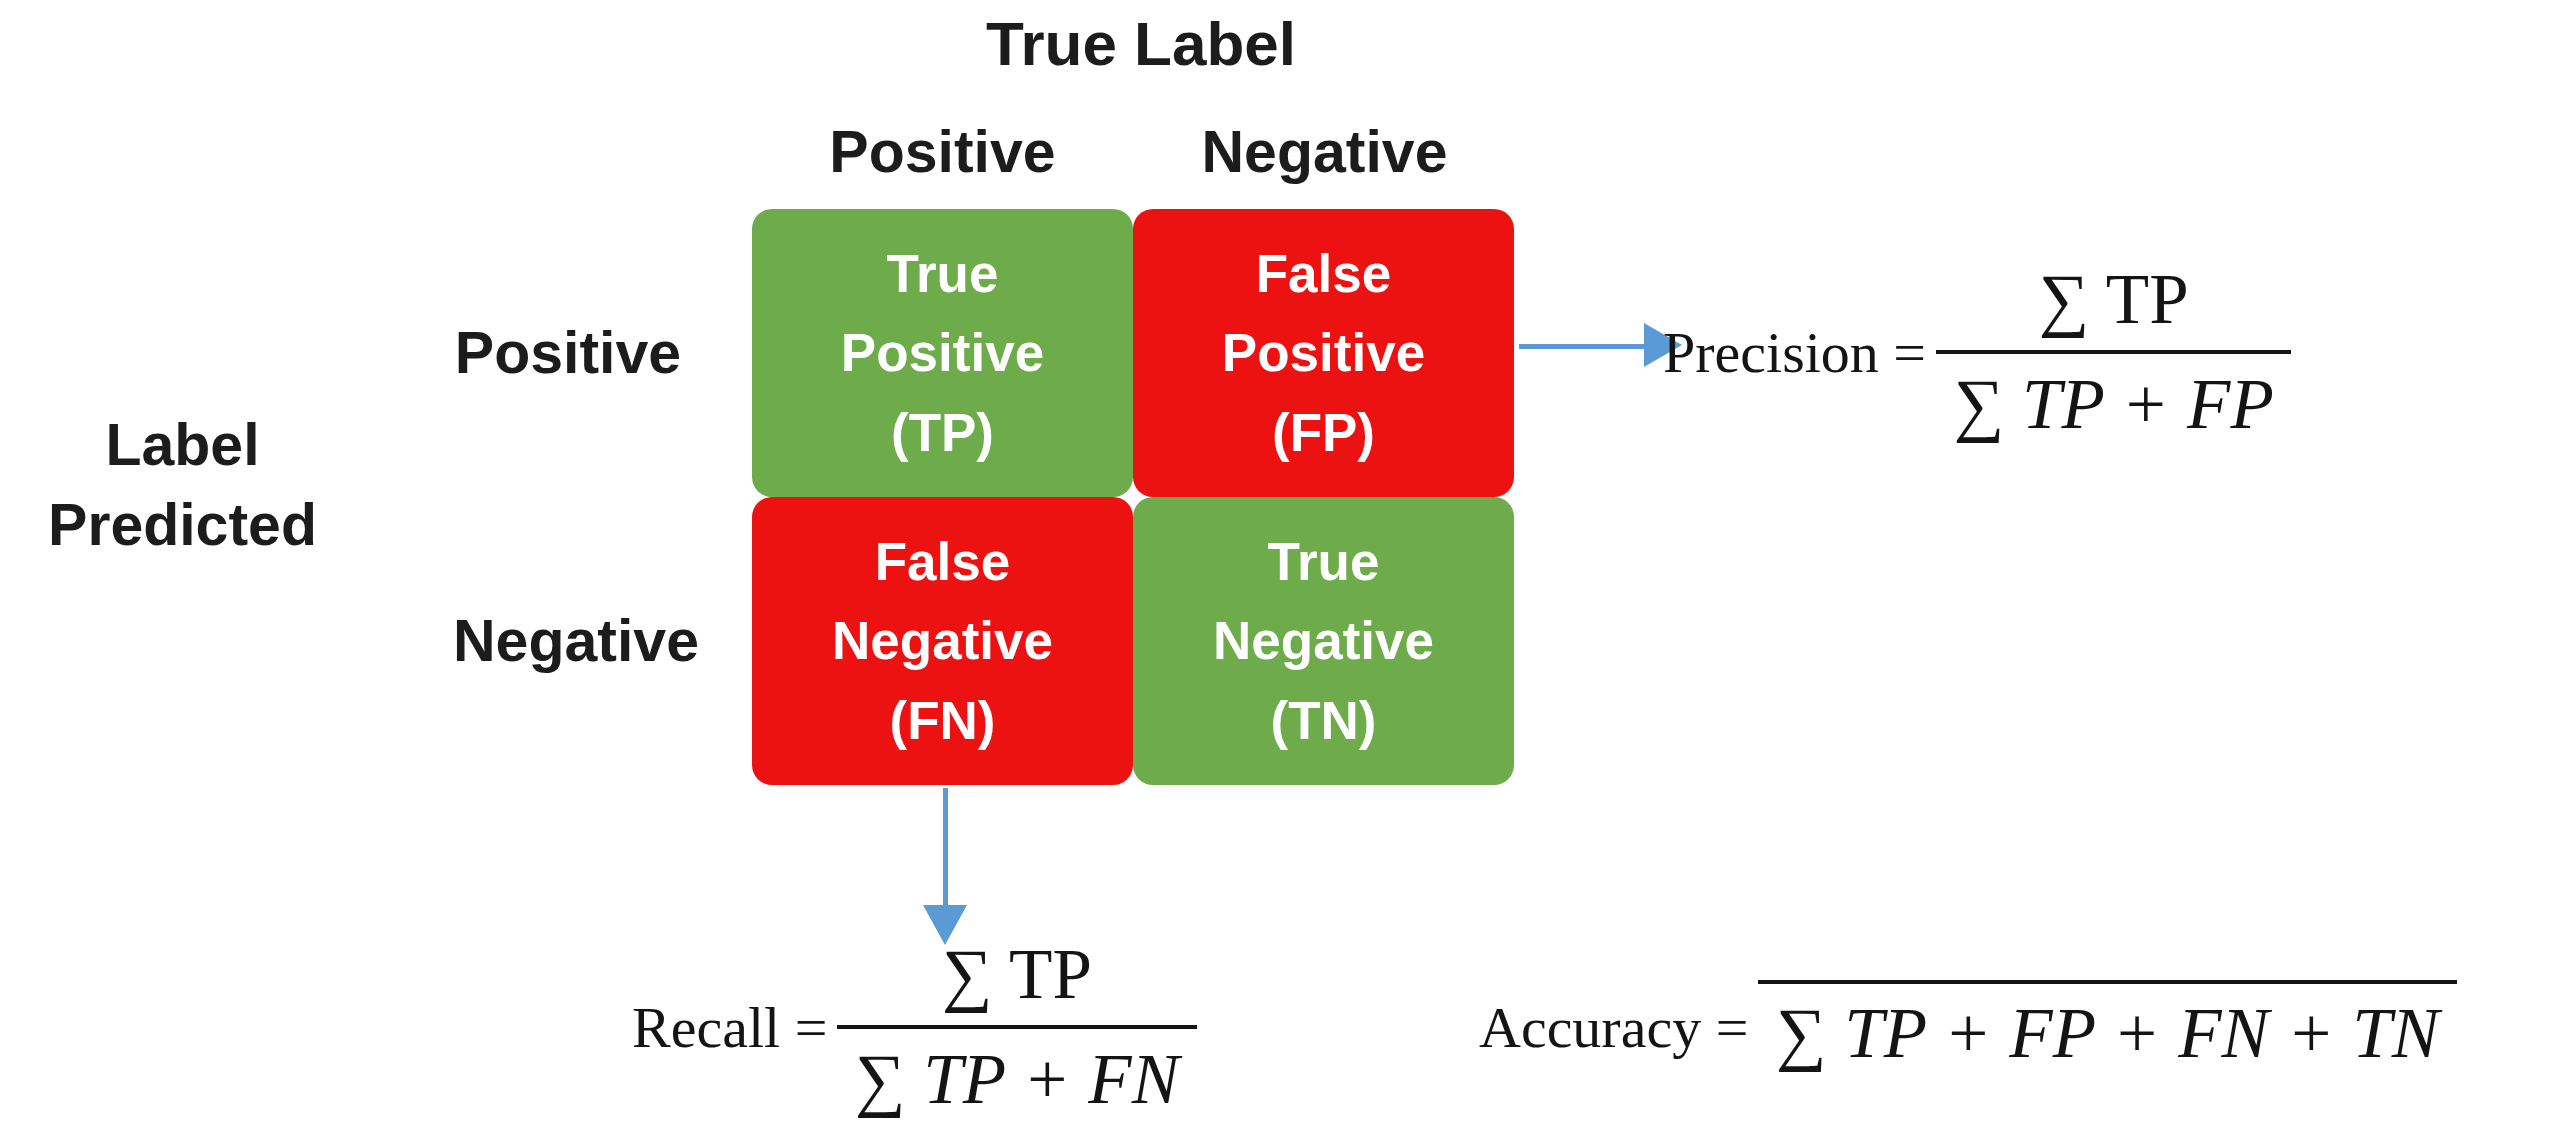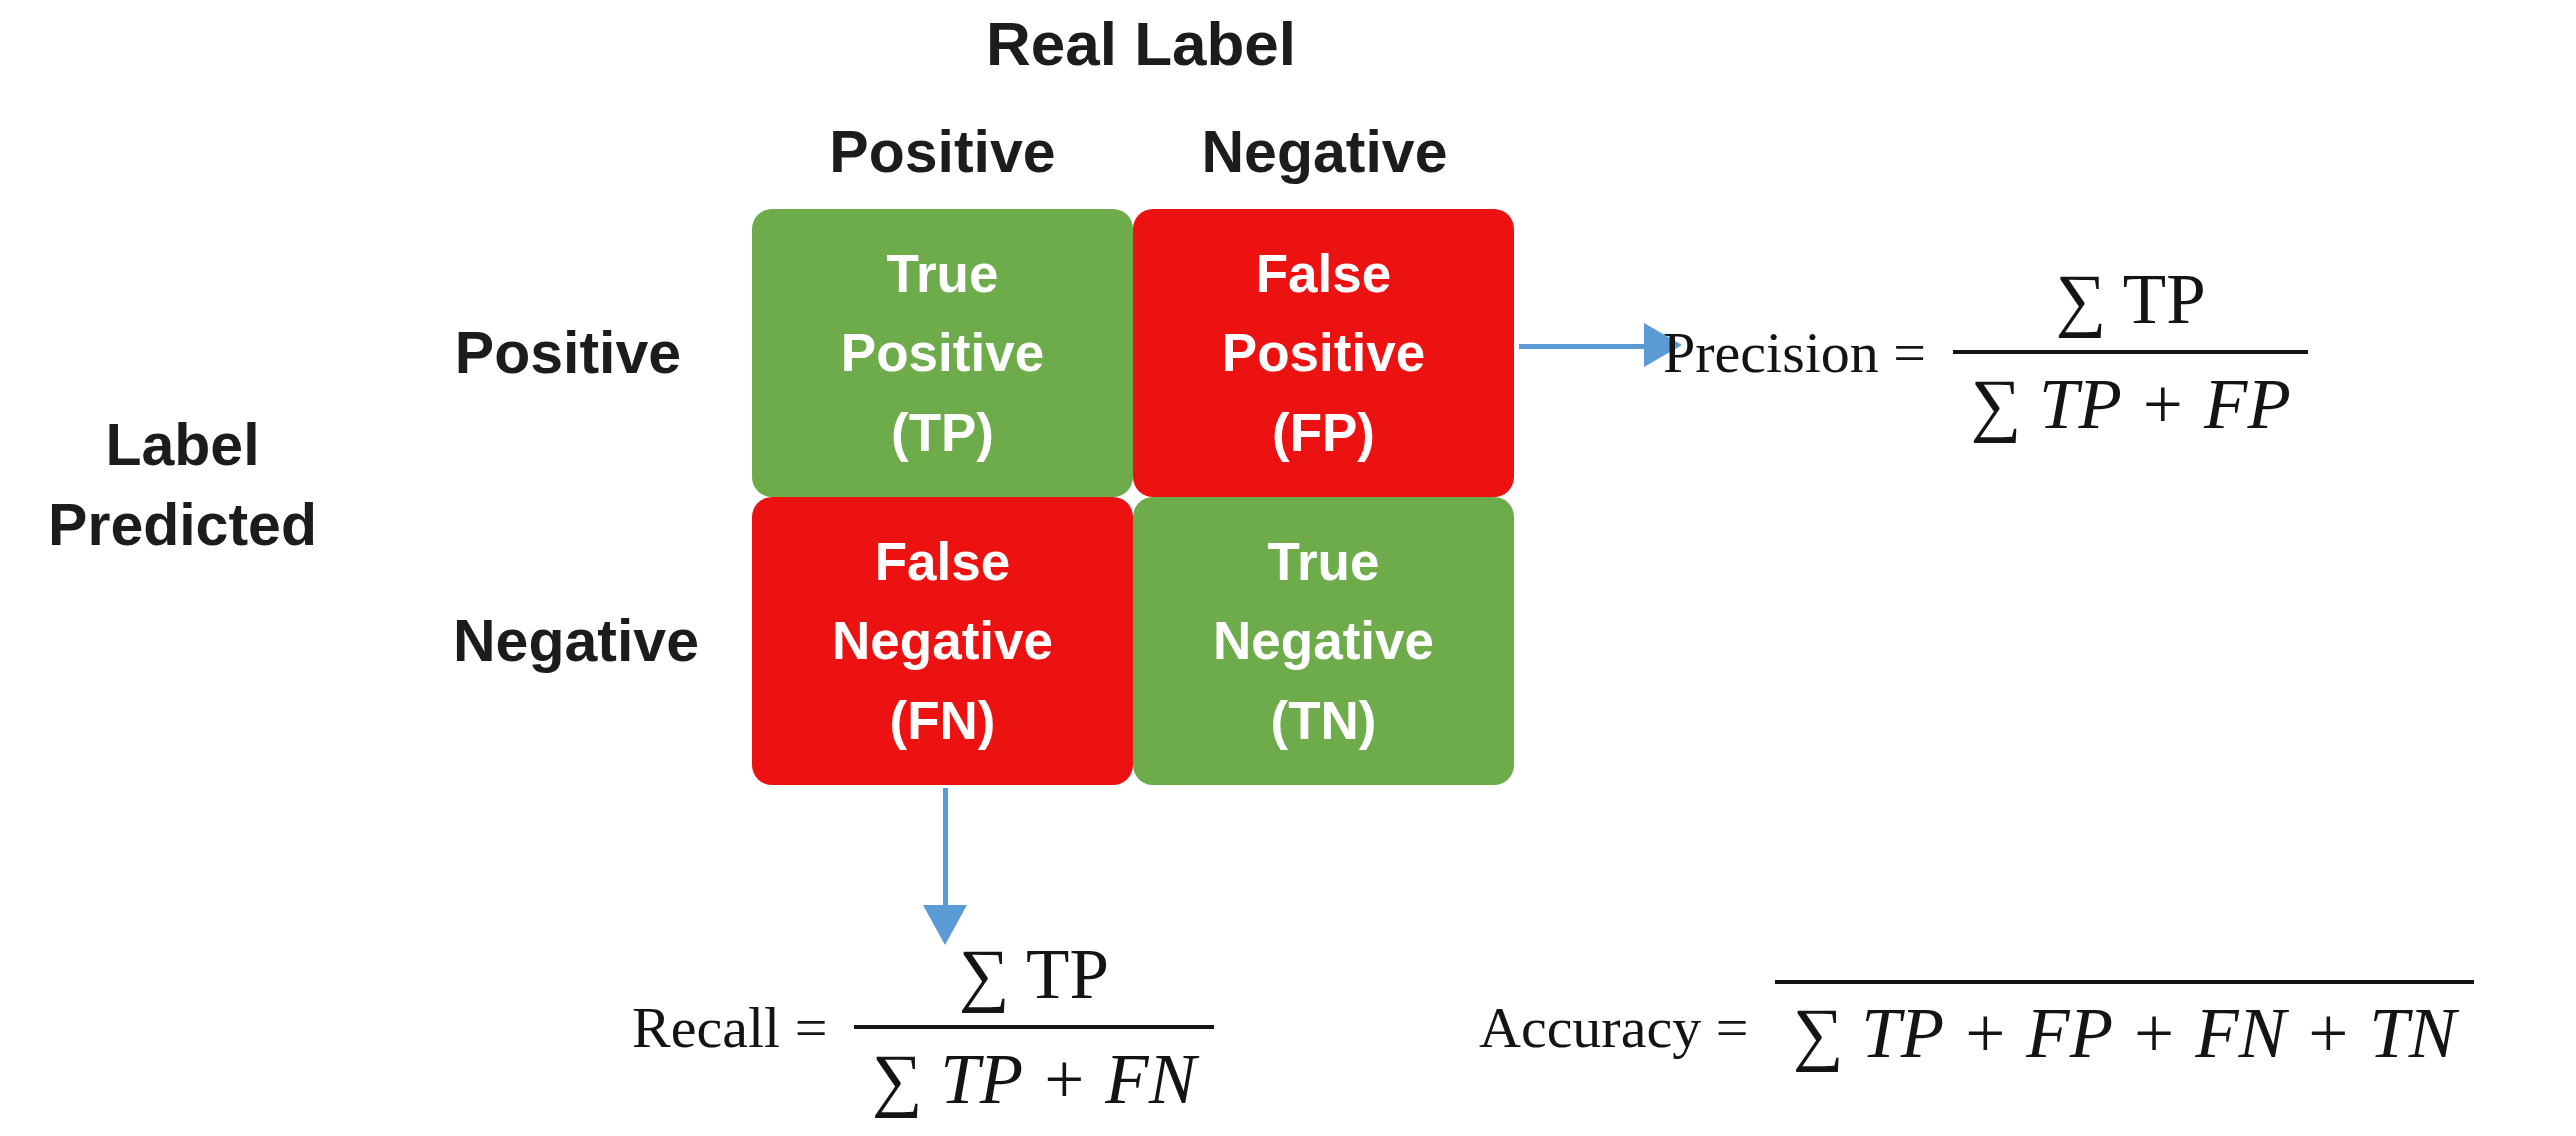--- a/index.html
+++ b/index.html
@@ -74,21 +74,21 @@
   }
   .arrow-head-down{
     position:absolute; left:923px; top:905px; width:0; height:0;
     border-top:40px solid var(--blue);
     border-left:22.4px solid transparent;
     border-right:22.4px solid transparent;
   }
   
   .formula{
     position:absolute; height:240px;
-    display:flex; align-items:center; gap:27px;
+    display:flex; align-items:center; gap:10px;
     font-family:"Liberation Serif",serif;
     color:var(--formula-ink);
     font-size:58px;
   }
   .formula.precision{ left:1663px; top:232px; }
   .formula.recall{ left:632px;  top:907px; }
   .formula.accuracy{ left:1479px; top:907px; }
   .flabel{ white-space:nowrap; }
   .frac{
     display:inline-flex; flex-direction:column; align-items:center;
@@ -99,21 +99,21 @@
     padding:9.6px 17.6px 0; white-space:nowrap;
     border-top:4.8px solid var(--formula-ink);
     font-style:italic;
   }
 </style>
 </head>
 <body>
 
 <div class="canvas">
 
-  <div class="axis-title-top">Real Label</div>
+  <div class="axis-title-top">True Label</div>
 
   <div class="col-header pos">Positive</div>
   <div class="col-header neg">Negative</div>
 
   <div class="row-axis-title">
     <div>Label</div>
     <div>Predicted</div>
   </div>
 
   <div class="row-header pos">Positive</div>

